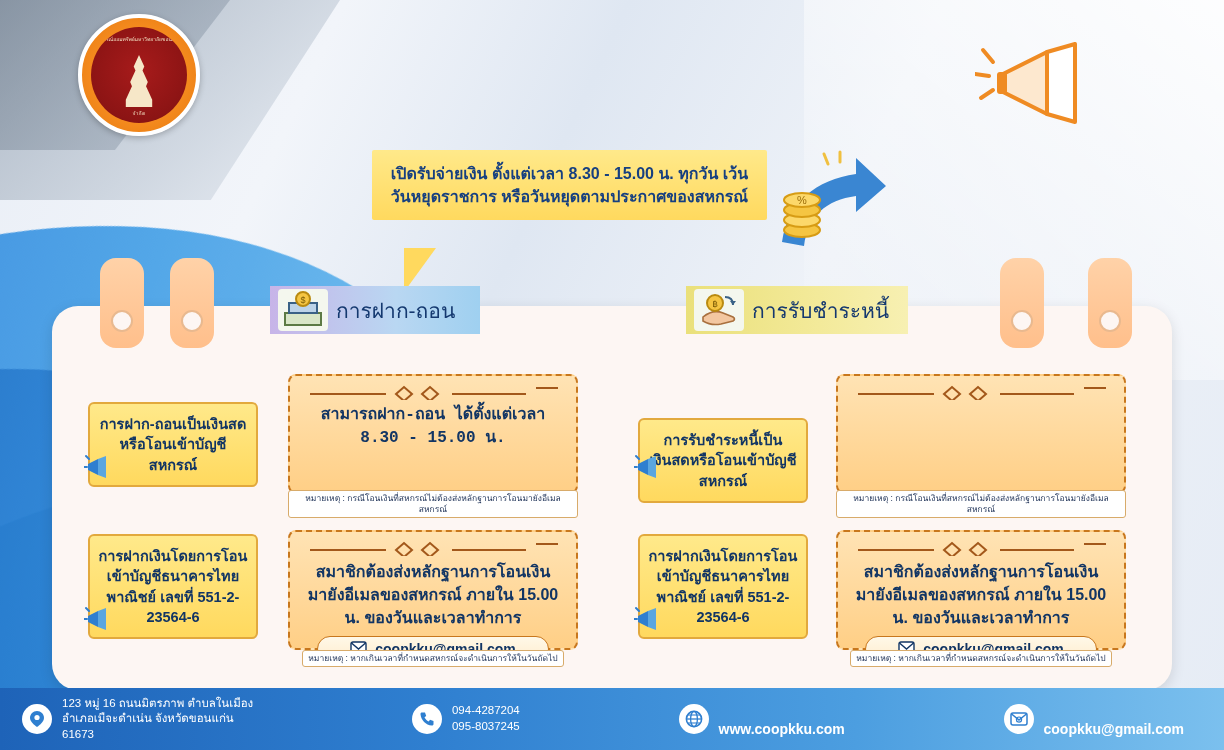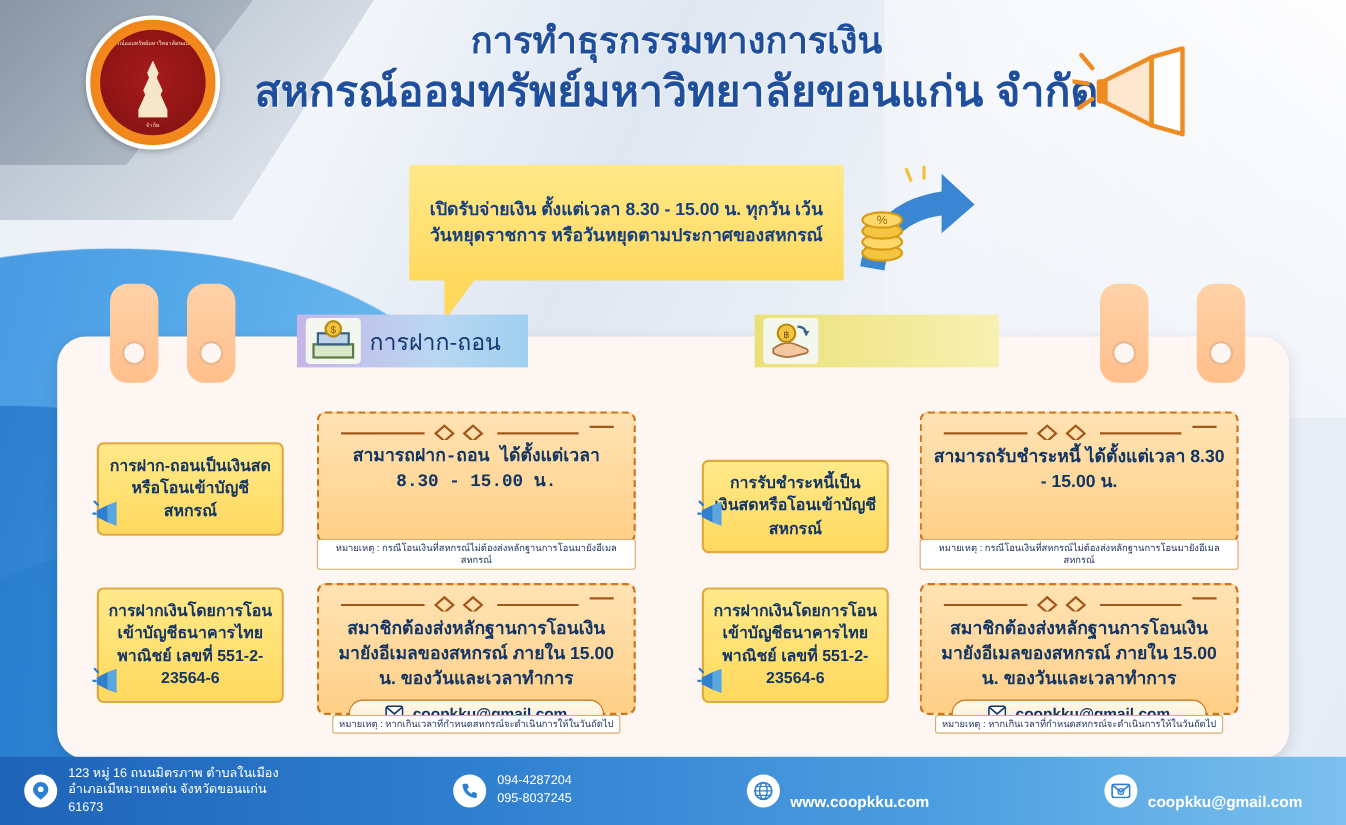--- a/index.html
+++ b/index.html
@@ -96,21 +96,21 @@
     text-shadow: 1px 1px 0 #ffffff;
   }
   #title .l2 {
     font-size: 39px; font-weight: bold; color: #1f4f9c; line-height: 1.3;
     text-shadow: 1px 1px 0 #ffffff;
   }
   #megaphone { position: absolute; left: 975px; top: 40px; width: 110px; height: 90px; }
 
   
   #banner {
-    position: absolute; left: 372px; top: 150px; width: 395px; height: 105px;
+    position: absolute; left: 372px; top: 150px; width: 395px; height: 70px;
     background: linear-gradient(180deg, #ffe98a 0%, #ffd95e 100%);
     display: flex; align-items: center; justify-content: center;
     border-radius: 2px;
   }
   #banner .txt {
     text-align: center; font-size: 16px; font-weight: bold; color: #163f80; line-height: 1.45;
     padding: 0 12px;
   }
   #banner-tail {
     position: absolute; left: 404px; top: 248px;
@@ -223,24 +223,20 @@
 
 <div id="header">
   <div id="logo">
     <div class="inner">
       <div class="arctop">สหกรณ์ออมทรัพย์มหาวิทยาลัยขอนแก่น</div>
       <div class="temple"></div>
       <div class="arctext">จำกัด</div>
     </div>
   </div>
 
-  <div id="title">
-    <div class="l1">การทำธุรกรรมทางการเงิน</div>
-    <div class="l2">สหกรณ์ออมทรัพย์มหาวิทยาลัยขอนแก่น จำกัด</div>
-  </div>
 
   <div id="megaphone">
     <svg width="110" height="90" viewBox="0 0 110 90">
       <g stroke="#ef8b23" stroke-width="4" stroke-linecap="round">
         <line x1="8" y1="10" x2="18" y2="22"></line>
         <line x1="0" y1="34" x2="14" y2="36"></line>
         <line x1="6" y1="58" x2="18" y2="50"></line>
       </g>
       <path d="M28 34 L72 12 L72 74 L28 52 Z" fill="#fde8cf" stroke="#ef8b23" stroke-width="4" stroke-linejoin="round"></path>
       <path d="M72 12 L100 4 L100 82 L72 74 Z" fill="#ffffff" stroke="#ef8b23" stroke-width="4" stroke-linejoin="round"></path>
@@ -369,20 +365,21 @@
   <div class="col-header right" style="left:62px; top:-20px; width:222px;">
     <div class="hicon">
       <svg width="44" height="38" viewBox="0 0 44 38">
         <path d="M6 26 q10 -8 20 -4 l10 4 q3 2 0 4 l-12 3 q-10 2 -18 -3 z" fill="#f3c7a0" stroke="#a9703e" stroke-width="1.6"></path>
         <circle cx="18" cy="12" r="8" fill="#f5c542" stroke="#b98a10" stroke-width="2"></circle>
         <text x="18" y="16" font-size="9" text-anchor="middle" fill="#7a5a05" font-family="'Liberation Sans',sans-serif">฿</text>
         <path d="M28 6 q8 0 8 8" fill="none" stroke="#3a6186" stroke-width="2"></path>
         <path d="M36 14 l-3 -4 l6 0 z" fill="#3a6186"></path>
       </svg>
     </div>
+    <div class="htxt">การรับชำระหนี้</div>
   </div>
 
   <div class="tag" style="left:14px; top:112px;">
     <span>การรับชำระหนี้เป็นเงินสดหรือโอนเข้าบัญชีสหกรณ์</span>
   </div>
   <div class="tag-mega" style="left:10px; top:148px;">
     <svg width="26" height="26" viewBox="0 0 26 26">
       <path d="M4 10 L14 5 L14 21 L4 16 Z" fill="#2f7fd0"></path>
       <path d="M14 5 L22 2 L22 24 L14 21 Z" fill="#5aa6e0"></path>
       <g stroke="#2f7fd0" stroke-width="2" stroke-linecap="round">
@@ -411,21 +408,20 @@
       <svg width="270" height="16" viewBox="0 0 270 16">
         <g stroke="#a3581b" stroke-width="2" fill="none">
           <line x1="10" y1="10" x2="86" y2="10"></line>
           <path d="M96 10 l8 -7 l8 7 l-8 7 z"></path>
           <path d="M122 10 l8 -7 l8 7 l-8 7 z"></path>
           <line x1="152" y1="10" x2="226" y2="10"></line>
           <line x1="236" y1="4" x2="258" y2="4"></line>
         </g>
       </svg>
     </div>
-    <div class="main">สามารถรับชำระหนี้ ได้ตั้งแต่เวลา 8.30 - 15.00 น.</div>
   </div>
   <div class="note" style="left:212px; top:184px;">หมายเหตุ : กรณีโอนเงินที่สหกรณ์ไม่ต้องส่งหลักฐานการโอนมายังอีเมลสหกรณ์</div>
 
   <div class="info-box" style="left:212px; top:224px; height:120px;">
     <div class="deco">
       <svg width="270" height="16" viewBox="0 0 270 16">
         <g stroke="#a3581b" stroke-width="2" fill="none">
           <line x1="10" y1="10" x2="86" y2="10"></line>
           <path d="M96 10 l8 -7 l8 7 l-8 7 z"></path>
           <path d="M122 10 l8 -7 l8 7 l-8 7 z"></path>
@@ -451,21 +447,21 @@
 <div id="footer">
   <div class="fitem" style="margin-left:22px;">
     <div class="ficon">
       <svg width="16" height="18" viewBox="0 0 16 18">
         <path d="M8 1 C4.1 1 1 4.1 1 8 C1 12.5 8 17 8 17 C8 17 15 12.5 15 8 C15 4.1 11.9 1 8 1 Z" fill="#2f7fd0"></path>
         <circle cx="8" cy="7.5" r="2.6" fill="#ffffff"></circle>
       </svg>
     </div>
     <div class="ftxt">
       <div>123 หมู่ 16 ถนนมิตรภาพ ตำบลในเมือง</div>
-      <div>อำเภอเมืหมายเหต่น จังหวัดขอนแก่น</div>
+      <div>อำเภอเมืจะดำเน่น จังหวัดขอนแก่น</div>
       <div>61673</div>
     </div>
   </div>
 
   <div class="fsep"></div>
 
   <div class="fitem">
     <div class="ficon">
       <svg width="16" height="16" viewBox="0 0 16 16">
         <path d="M3 1.5 L6 1.5 L7.2 5 L5.5 6.3 C6.3 8.2 7.8 9.7 9.7 10.5 L11 8.8 L14.5 10 L14.5 13 C14.5 14 13.8 14.6 12.8 14.5 C6.8 13.9 2.1 9.2 1.5 3.2 C1.4 2.2 2 1.5 3 1.5 Z" fill="#2f7fd0"></path>

